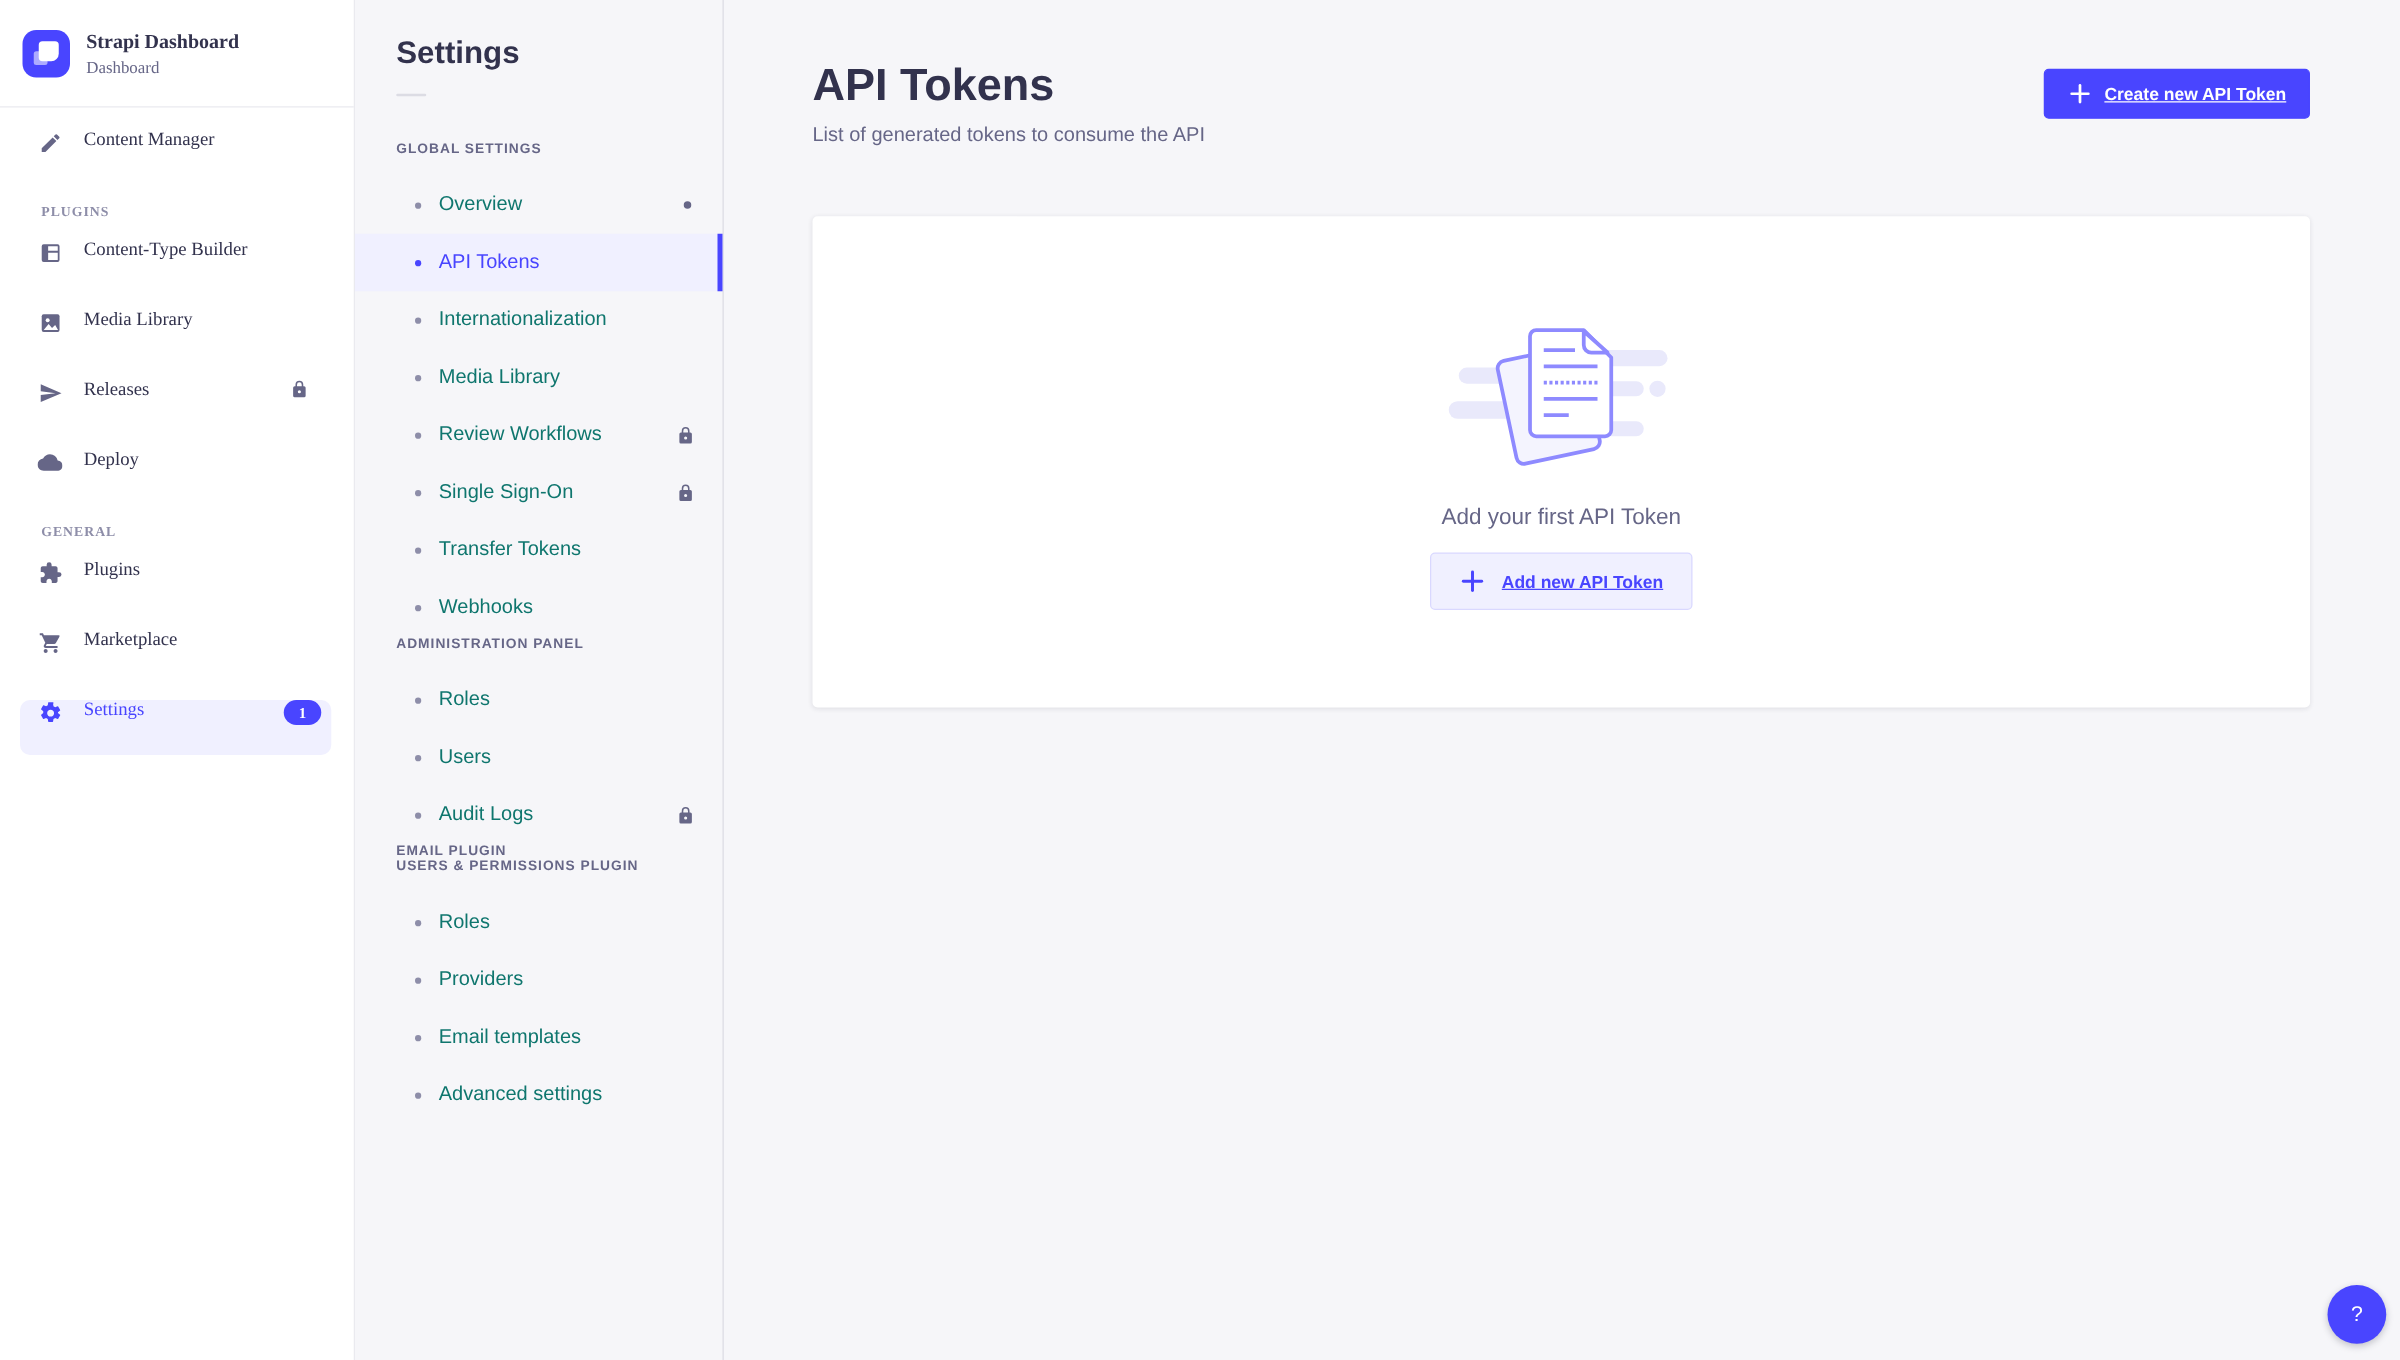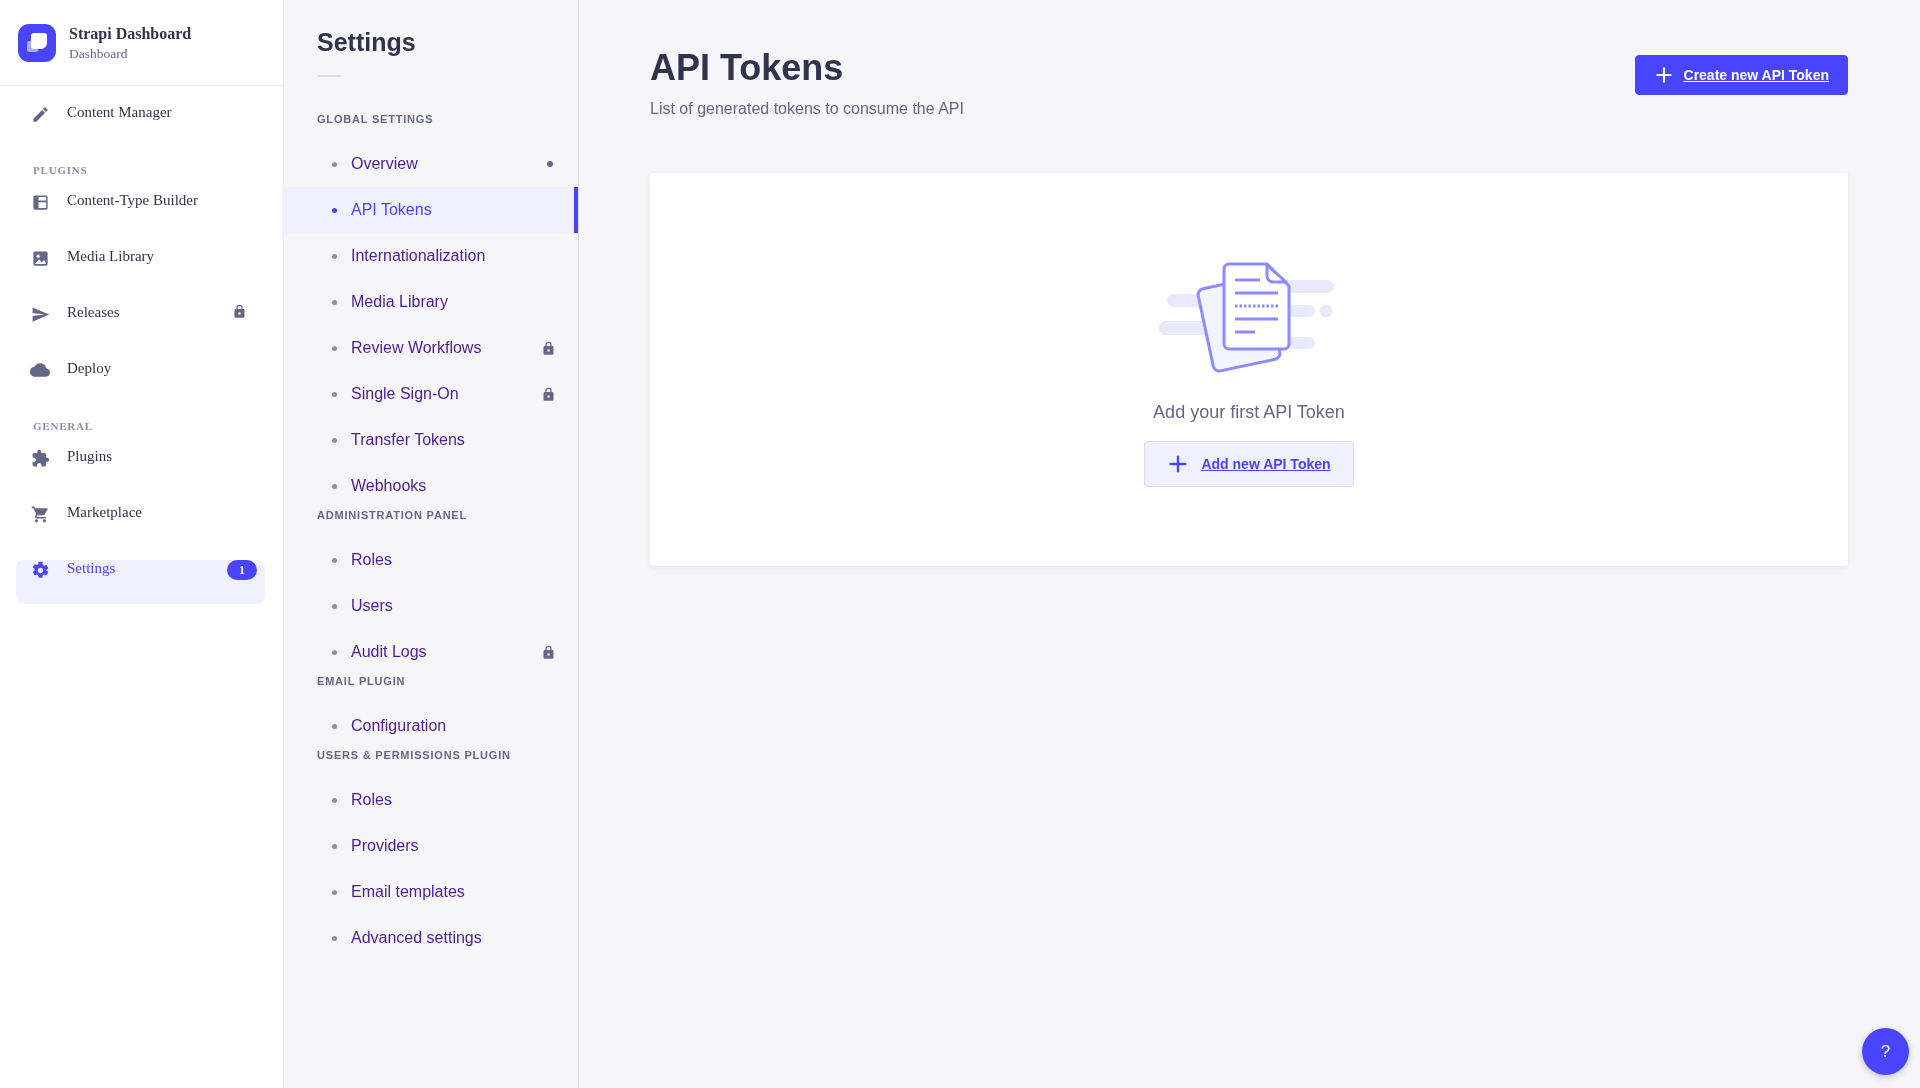--- a/index.html
+++ b/index.html
@@ -96,21 +96,21 @@
   .s-divider { width: 24px; height: 2px; border-radius: 1px; background: #dcdce4; margin: 18px 0 0 33px; }
   .s-section { }
   .s-section.first { margin-top: 36px; }
   .s-section-label {
     font-size: 11px; font-weight: 700; letter-spacing: 0.8px;
     color: #666687; margin-left: 33px;
   }
   .s-list { margin-top: 16px; }
   .s-item {
     height: 46px; display: flex; align-items: center;
-    padding-left: 48px; font-size: 16px; color: #4c1d95;
+    padding-left: 48px; font-size: 16px; color: #0f766e;
     position: relative; cursor: pointer;
   }
   .s-bullet {
     width: 5px; height: 5px; border-radius: 50%;
     background: #8e8ea9; margin-right: 14px; flex-shrink: 0;
   }
   .s-item.selected { background: #f0f0ff; color: #4945ff; font-weight: 500; }
   .s-item.selected .s-bullet { background: #4945ff; }
   .s-item.selected::after {
     content: ""; position: absolute; right: -1px; top: 0; bottom: 0;
@@ -336,26 +336,20 @@
             <svg width="15" height="15" viewBox="0 0 24 24">
               <path d="M18 8h-1V6a5 5 0 00-10 0v2H6a2 2 0 00-2 2v10a2 2 0 002 2h12a2 2 0 002-2V10a2 2 0 00-2-2zm-9-2a3 3 0 016 0v2H9V6zm3 11a2 2 0 110-4 2 2 0 010 4z"></path>
             </svg>
           </span>
       </div>
     </div>
   </div>
 
   <div class="s-section">
     <div class="s-section-label">EMAIL PLUGIN</div>
-    <div class="s-list">
-      <div class="s-item">
-        <span class="s-bullet"></span>
-        <span>Configuration</span>
-      </div>
-    </div>
   </div>
 
   <div class="s-section">
     <div class="s-section-label">USERS &amp; PERMISSIONS PLUGIN</div>
     <div class="s-list">
       <div class="s-item">
         <span class="s-bullet"></span>
         <span>Roles</span>
       </div>
       <div class="s-item">

